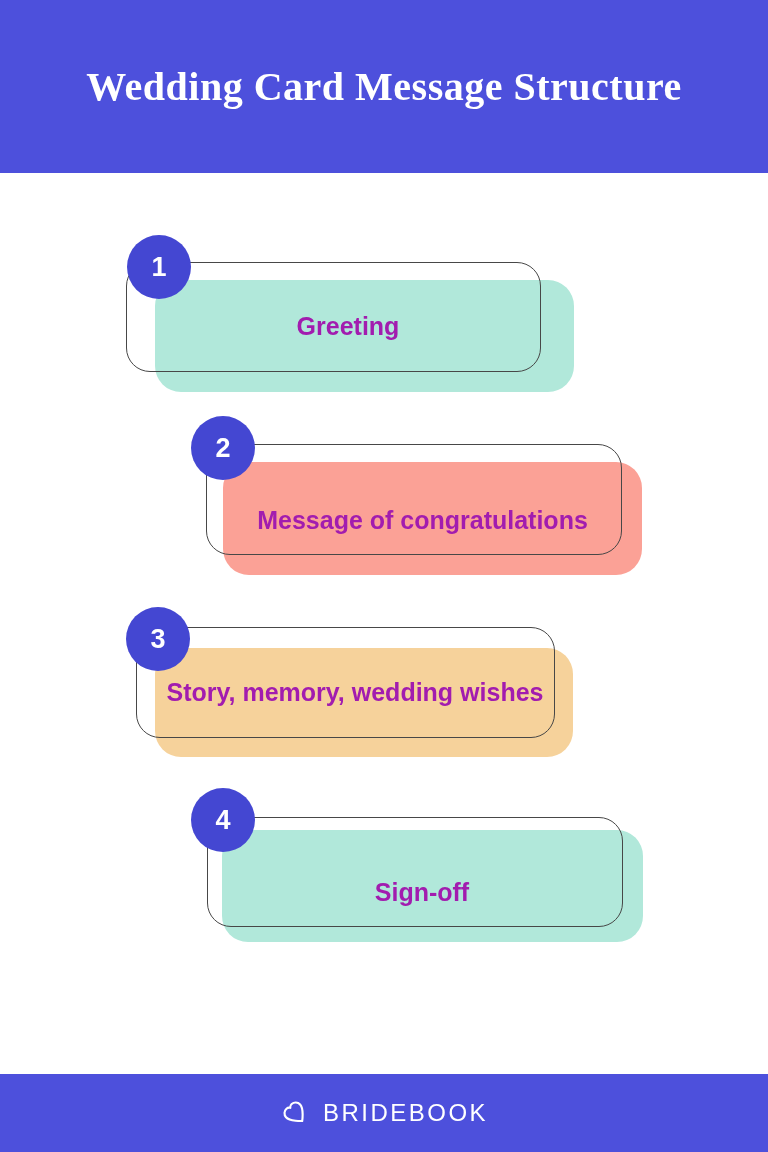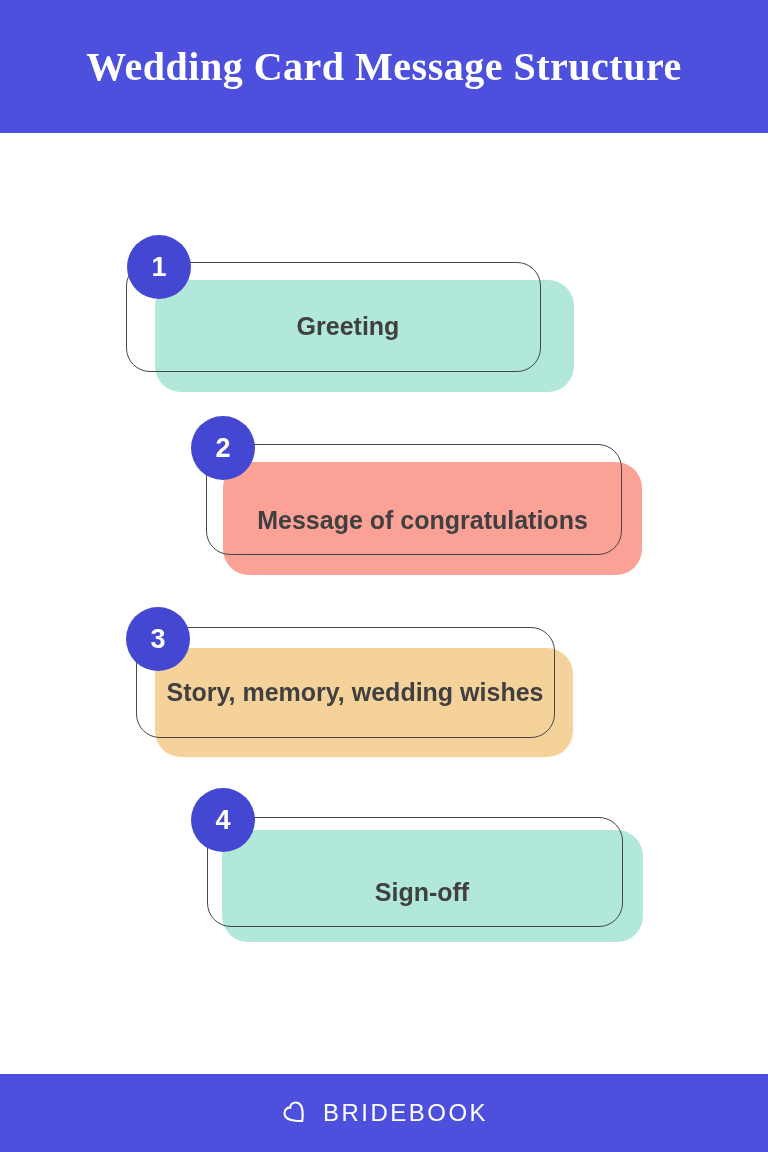--- a/index.html
+++ b/index.html
@@ -4,41 +4,41 @@
 <style>
   html,body { margin:0; padding:0; background:#ffffff; }
   .canvas {
     position:relative; width:768px; height:1152px;
     background:#ffffff; overflow:hidden;
     font-family:"Liberation Sans", sans-serif;
   }
 
   
   .band { position:absolute; left:0; width:768px; background:#4d50dc; display:flex; align-items:center; justify-content:center; }
-  .band.header { top:0; height:133px; }
+  .band.header { top:0; height:173px; }
   .band.footer { top:1074px; height:78px; }
   .title {
     font-family:"Liberation Serif", serif;
     font-weight:bold; font-size:40px; color:#ffffff;
     letter-spacing:0.5px; text-align:center;
   }
 
   
   .group { position:absolute; left:0; top:0; width:768px; height:0; }
   .outline-box {
     position:absolute; border:1.4px solid #474747; border-radius:24px;
     background:transparent; z-index:2; box-sizing:border-box;
   }
   .color-box { position:absolute; border-radius:26px; z-index:1; }
   .teal   { background:#b1e8da; }
   .salmon { background:#fba196; }
   .tan    { background:#f6d29b; }
   .label {
     position:absolute; z-index:3; display:flex; align-items:center; justify-content:center;
-    font-weight:bold; font-size:25px; color:#404040; text-align:center;
+    font-weight:bold; font-size:25px; color:#a21caf; text-align:center;
   }
   .badge {
     position:absolute; z-index:4; width:64px; height:64px; border-radius:50%;
     background:#4447d2; display:flex; align-items:center; justify-content:center;
     color:#ffffff; font-weight:bold; font-size:27px;
   }
 
   
   .g1 .outline-box { left:126px; top:262px; width:415px; height:110px; }
   .g1 .color-box   { left:155px; top:280px; width:419px; height:112px; }

